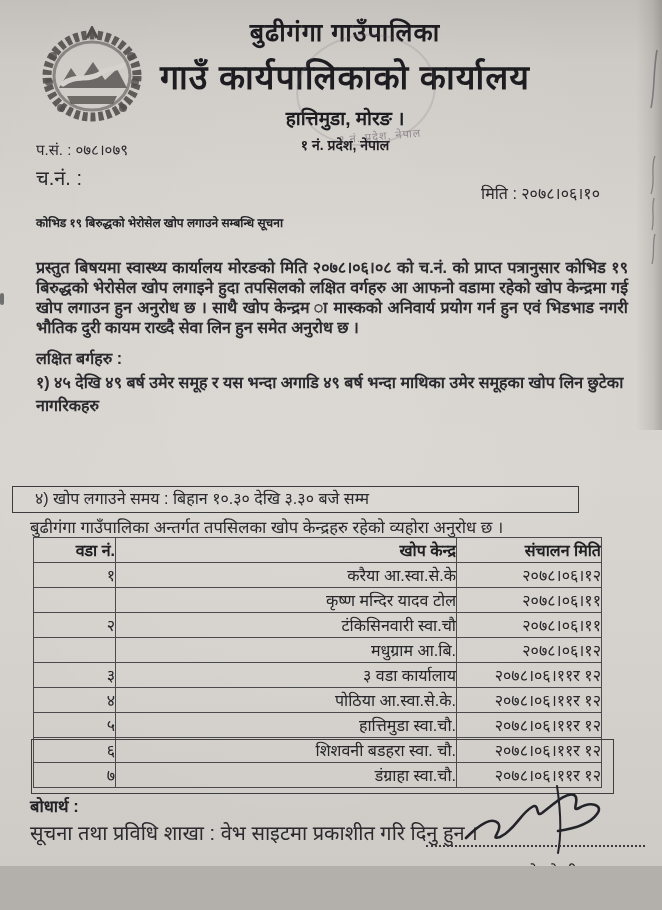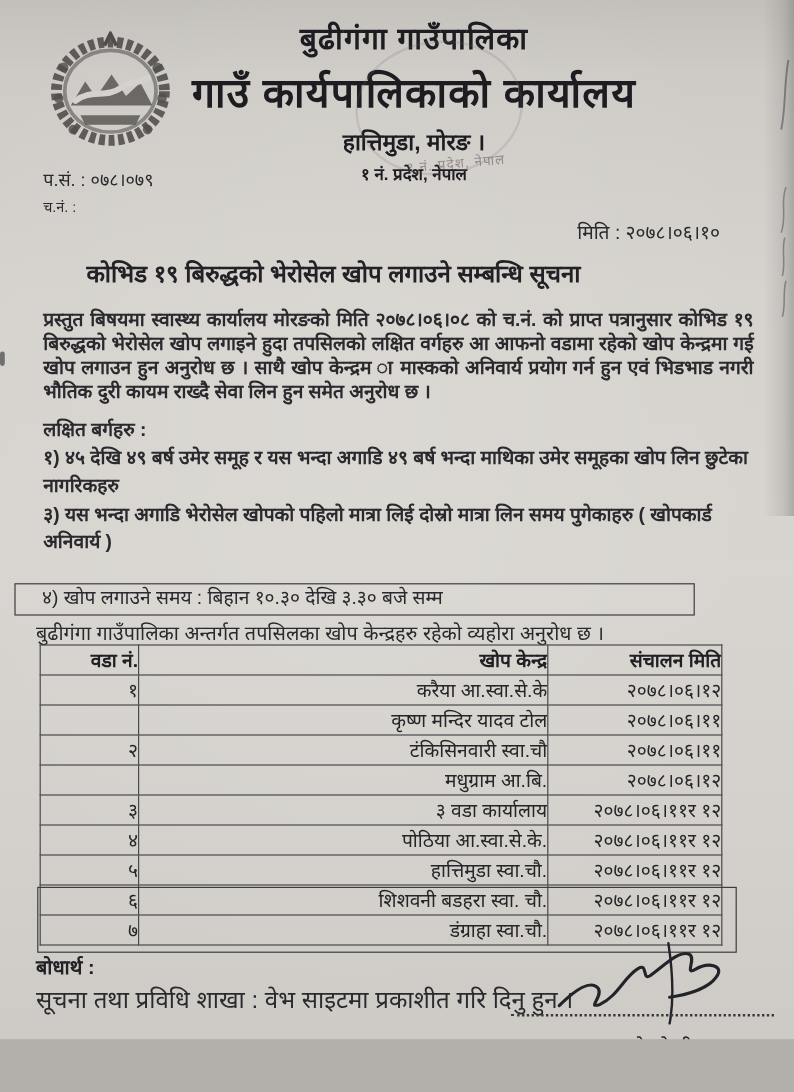--- a/index.html
+++ b/index.html
@@ -35,25 +35,25 @@
     transform:rotate(-7deg);
   }
   .stamp-text {
     position:absolute; left:300px; top:128px; width:160px; text-align:center;
     font-size:11px; color:rgba(104,90,100,.62); transform:rotate(-5deg);
     letter-spacing:1px;
   }
 
   
   .ref   { position:absolute; left:36px;  top:139px; font-size:15px; }
-  .chno  { position:absolute; left:36px;  top:164px; font-size:12px; }
+  .chno  { position:absolute; left:36px;  top:164px; font-size:20px; }
   .date  { position:absolute; right:62px; top:182px; font-size:16px; }
 
   
-  .subject { position:absolute; left:36px; top:214px; font-size:20px; font-weight:bold; color:#222226;margin-left:36px; }
+  .subject { position:absolute; left:36px; top:214px; font-size:12px; font-weight:bold; color:#222226; }
   .para { position:absolute; left:36px; top:258px; width:592px; font-size:16px; line-height:20px; text-align:justify;font-weight:bold; }
   .groups { position:absolute; left:36px; top:347px; width:594px; font-size:16px; line-height:23.5px;font-weight:bold; }
   .groups .g-item { margin:0; }
   .timebox {
     position:absolute; left:12px; top:486px; width:567px; height:27px;
     border:1.5px solid #3c3c3e; line-height:24px; padding-left:22px; font-size:16px;
     background:rgba(255,255,255,.04);
   }
   .table-intro { position:absolute; left:30px; top:515px; font-size:16.5px; }
 
@@ -115,21 +115,20 @@
   <div class="ref">प.सं. : ०७८।०७९</div>
   <div class="chno">च.नं. :</div>
   <div class="date">मिति : २०७८।०६।१०</div>
 
   <div class="subject">कोभिड १९ बिरुद्धको भेरोसेल खोप लगाउने सम्बन्धि सूचना</div>
   <div class="para">प्रस्तुत बिषयमा स्वास्थ्य कार्यालय मोरङको मिति २०७८।०६।०८ को च.नं. को प्राप्त पत्रानुसार कोभिड १९ बिरुद्धको भेरोसेल खोप लगाइने हुदा तपसिलको लक्षित वर्गहरु आ आफनो वडामा रहेको खोप केन्द्रमा गई खोप लगाउन हुन अनुरोध छ । साथै खोप केन्द्रम ा मास्कको अनिवार्य प्रयोग गर्न हुन एवं भिडभाड नगरी भौतिक दुरी कायम राख्दै सेवा लिन हुन समेत अनुरोध छ ।</div>
 
   <div class="groups">
     <div class="g-head">लक्षित बर्गहरु :</div>
     <div class="g-item">१) ४५ देखि ४९ बर्ष उमेर समूह र यस भन्दा अगाडि ४९ बर्ष भन्दा माथिका उमेर समूहका खोप लिन छुटेका नागरिकहरु</div>
-    <div class="g-item">३) यस भन्दा अगाडि भेरोसेल खोपको पहिलो मात्रा लिई दोस्रो मात्रा लिन समय पुगेकाहरु ( खोपकार्ड अनिवार्य )</div>
   </div>
 
   <div class="timebox">४) खोप लगाउने समय : बिहान १०.३० देखि ३.३० बजे सम्म</div>
   <div class="table-intro">बुढीगंगा गाउँपालिका अन्तर्गत तपसिलका खोप केन्द्रहरु रहेको व्यहोरा अनुरोध छ ।</div>
 
   <table class="centers">
     <colgroup>
         <col class="c1">
         <col class="c2">
         <col class="c3">

